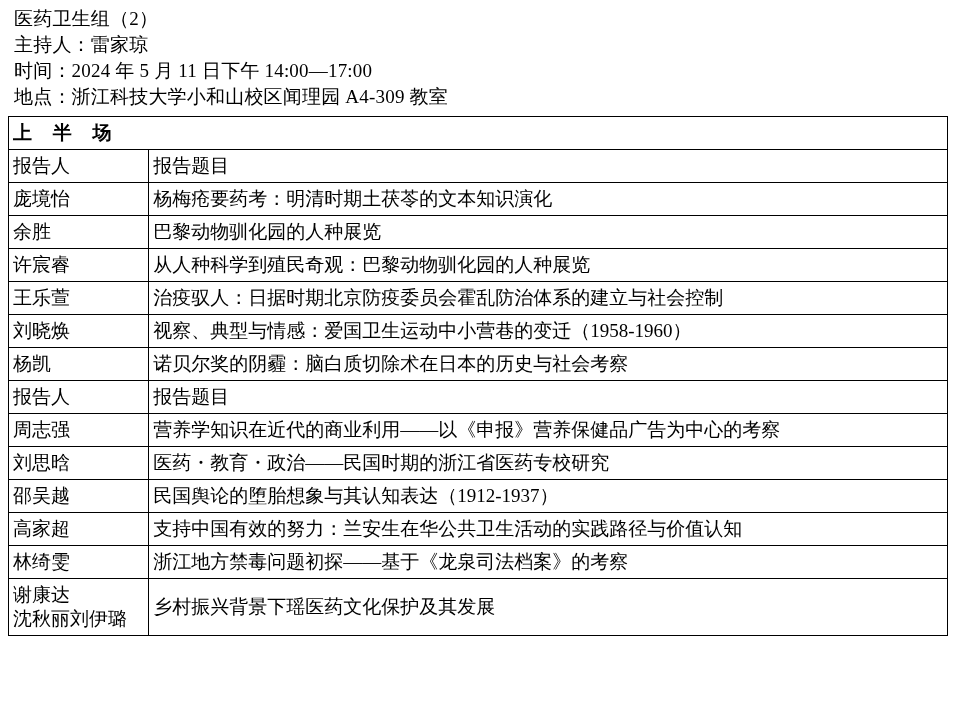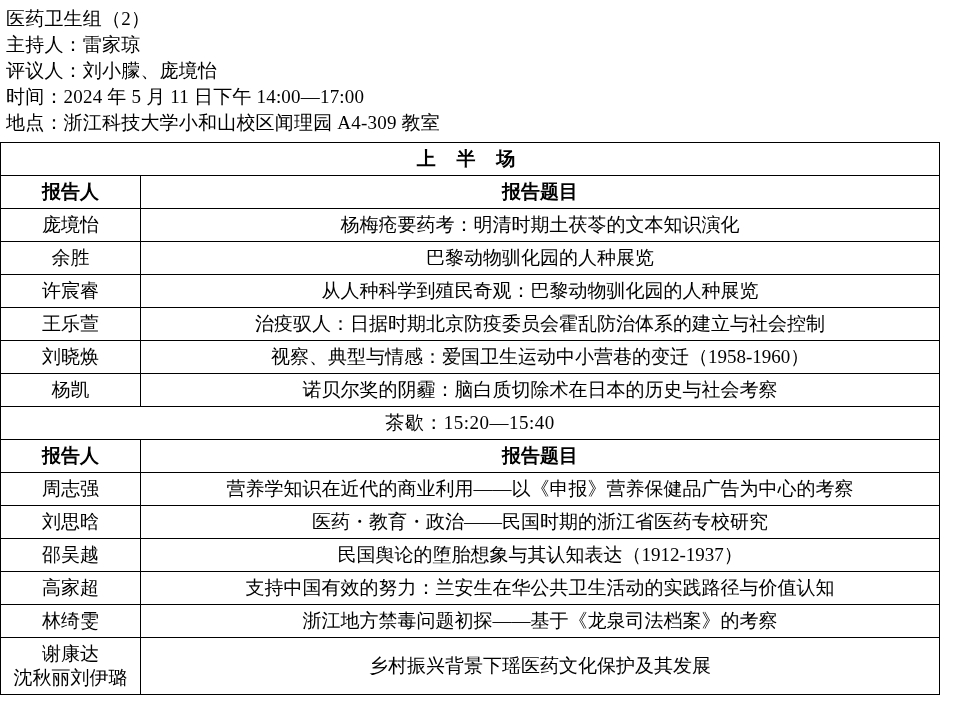--- a/index.html
+++ b/index.html
@@ -11,21 +11,21 @@
     width: 956px;
     height: 726px;
     font-family: "Liberation Serif", "DejaVu Serif", serif;
     color: #000000;
     overflow: hidden;
   }
   .page {
     width: 956px;
     height: 726px;
     box-sizing: border-box;
-    padding: 6px 8px 0 0;
+    padding: 6px 8px 0 8px;
     position: relative;
   }
   .header-block {
     padding-left: 6px;
   }
   .header-line {
     font-size: 19px;
     line-height: 26px;
     white-space: nowrap;
     letter-spacing: 0.2px;
@@ -34,51 +34,50 @@
     width: 940px;
     border-collapse: collapse;
     table-layout: fixed;
     margin-top: 6px;
   }
   table.schedule td {
     border: 1px solid #000000;
     font-size: 19px;
     line-height: 24px;
     padding: 4px 4px;
-    text-align: center;
+    text-align: left;
     vertical-align: middle;
     white-space: nowrap;
   }
   td.col-speaker {
     width: 140px;
   }
   td.section-title {
     letter-spacing: 8px;
     font-weight: bold;
   }
   td.col-head {
-    font-weight: bold;
+    font-weight: normal;
   }
   td.break-row {
     letter-spacing: 0.5px;
   }
   td.two-line {
     white-space: normal;
     line-height: 23px;
   }
 </style>
 </head>
 <body>
 
 <div class="page">
 
   <div class="header-block">
     <div class="header-line">医药卫生组（2）</div>
     <div class="header-line">主持人：雷家琼</div>
-    <div class="header-line">评议人：刘小朦、庞境怡</div>
     <div class="header-line">时间：2024 年 5 月 11 日下午 14:00—17:00</div>
     <div class="header-line">地点：浙江科技大学小和山校区闻理园 A4-309 教室</div>
   </div>
 
   <table class="schedule">
     <colgroup>
       <col style="width:140px">
       <col style="width:798px">
     </colgroup>
     <tbody>
@@ -108,23 +107,20 @@
       </tr>
       <tr>
         <td class="col-speaker">刘晓焕</td>
         <td>视察、典型与情感：爱国卫生运动中小营巷的变迁（1958-1960）</td>
       </tr>
       <tr>
         <td class="col-speaker">杨凯</td>
         <td>诺贝尔奖的阴霾：脑白质切除术在日本的历史与社会考察</td>
       </tr>
 
-      <tr>
-        <td class="break-row" colspan="2">茶歇：15:20—15:40</td>
-      </tr>
 
       <tr>
         <td class="col-speaker col-head">报告人</td>
         <td class="col-head">报告题目</td>
       </tr>
 
       <tr>
         <td class="col-speaker">周志强</td>
         <td>营养学知识在近代的商业利用——以《申报》营养保健品广告为中心的考察</td>
       </tr>

